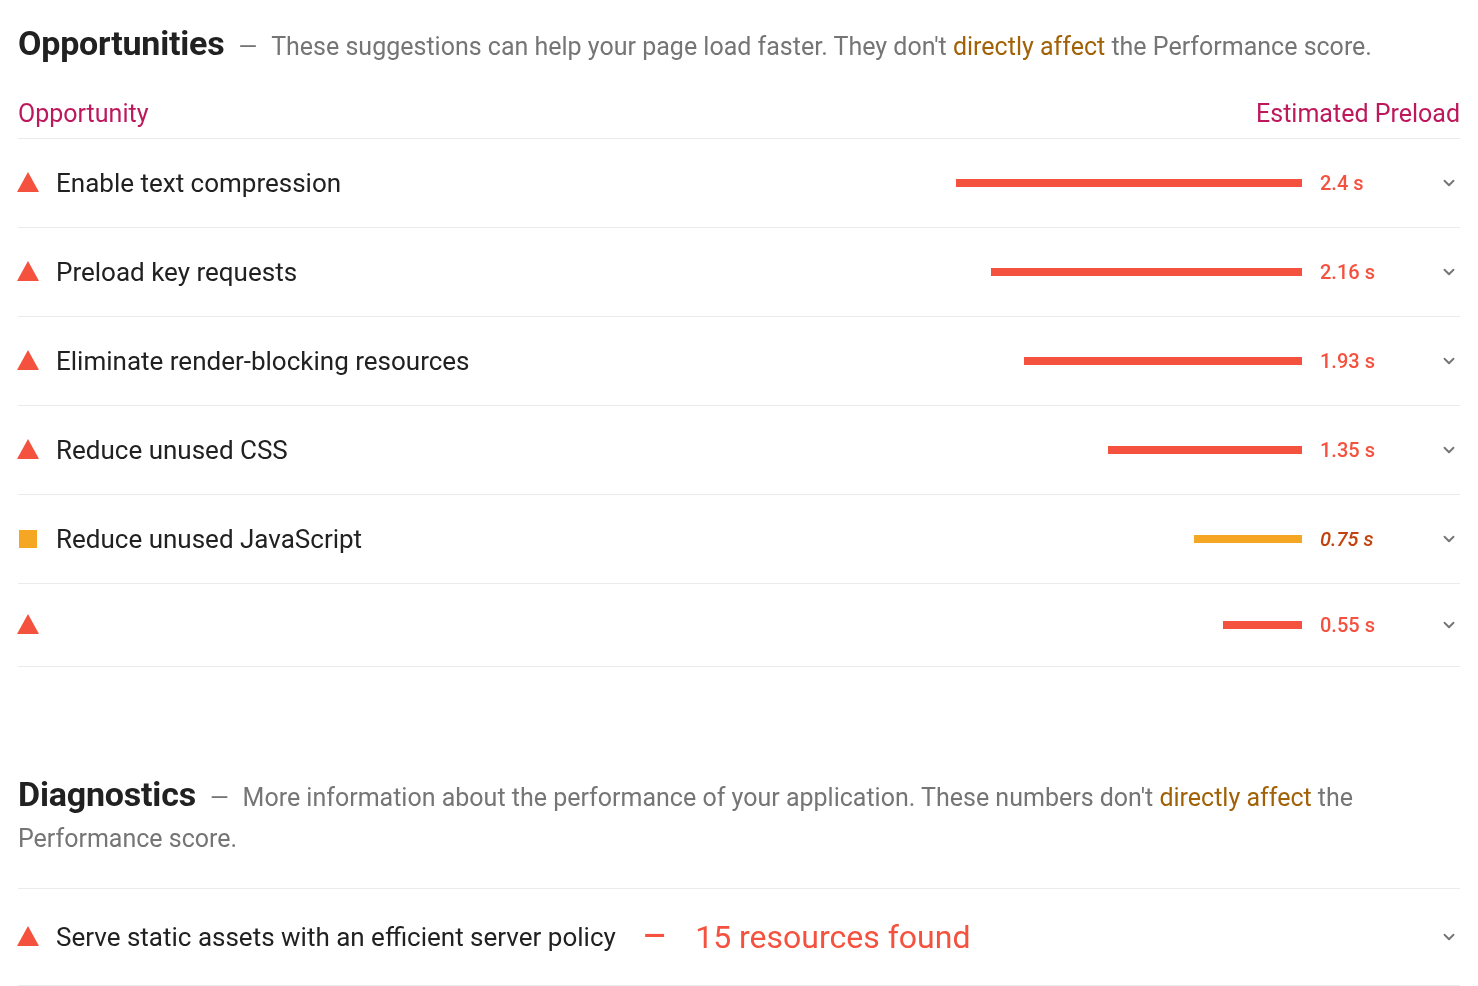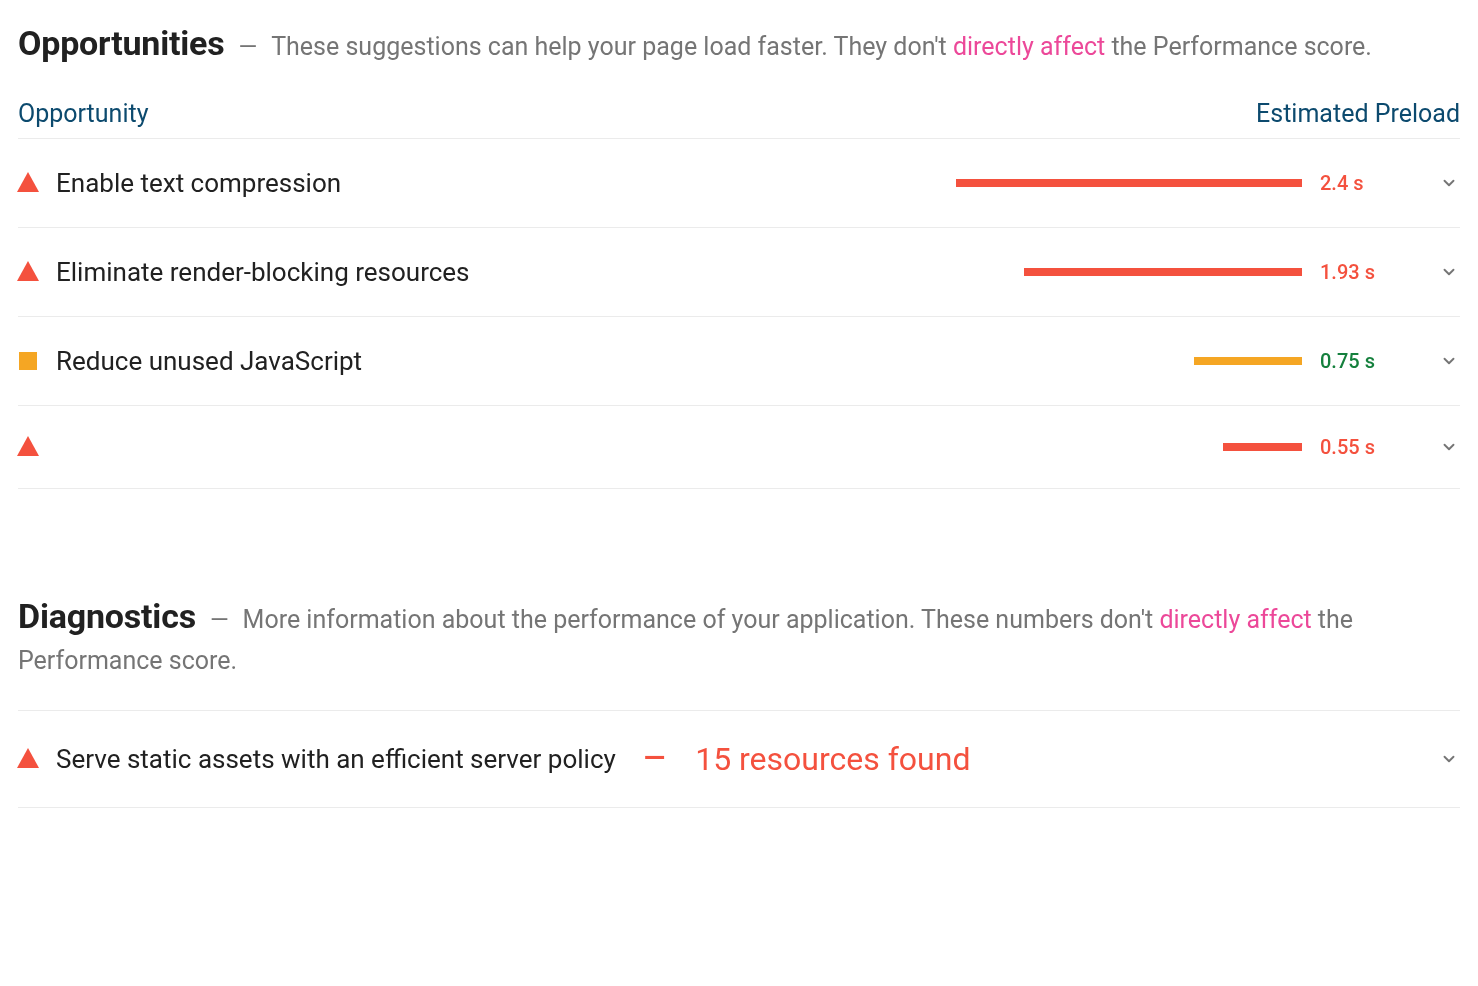--- a/index.html
+++ b/index.html
@@ -24,29 +24,29 @@
   }
   .dash {
     color: #757575;
     margin: 0 8px;
   }
   .section-desc {
     color: #757575;
     font-size: 25px;
   }
   .link {
-    color: #ec4899;
+    color: #a16207;
     text-decoration: none;
     cursor: pointer;
   }
   .table-header {
     display: flex;
     justify-content: space-between;
     align-items: baseline;
-    color: #0c4a6e;
+    color: #be185d;
     font-size: 25px;
     padding: 0 0 10px 0;
     border-bottom: 1px solid #ebebeb;
   }
   .row {
     display: flex;
     align-items: center;
     padding: 29px 0;
     border-bottom: 1px solid #ebebeb;
     gap: 18px;
@@ -90,21 +90,21 @@
     height: 8px;
   }
   .bar.red { background: #f4513e; }
   .bar.orange { background: #f5a623; }
   .value {
     flex: 0 0 100px;
     font-size: 20px;
     font-weight: 500;
   }
   .value.red { color: #f4513e; }
-  .value.orange { color: #15803d; }
+  .value.orange { color: #c2410c; font-style: italic; }
   .chevron {
     flex: 0 0 22px;
     color: #757575;
     display: inline-flex;
     align-items: center;
     justify-content: center;
   }
   .chevron svg { width: 18px; height: 18px; }
   .diagnostics-section {
     margin-top: 102px;
@@ -153,26 +153,58 @@
       <span class="chevron">
         <svg viewBox="0 0 24 24" fill="none" stroke="#757575" stroke-width="2.5" stroke-linecap="round" stroke-linejoin="round">
           <polyline points="6 9 12 15 18 9"></polyline>
         </svg>
       </span>
     </div>
     <div class="row">
       <span class="status-icon">
         <span class="triangle-red"></span>
       </span>
+      <span class="row-label">Preload key requests</span>
+      <span class="spacer"></span>
+      <span class="bar-wrap">
+        <span class="bar red" style="width: 311px;"></span>
+      </span>
+      <span class="value red">2.16 s</span>
+      <span class="chevron">
+        <svg viewBox="0 0 24 24" fill="none" stroke="#757575" stroke-width="2.5" stroke-linecap="round" stroke-linejoin="round">
+          <polyline points="6 9 12 15 18 9"></polyline>
+        </svg>
+      </span>
+    </div>
+    <div class="row">
+      <span class="status-icon">
+        <span class="triangle-red"></span>
+      </span>
       <span class="row-label">Eliminate render-blocking resources</span>
       <span class="spacer"></span>
       <span class="bar-wrap">
         <span class="bar red" style="width: 278px;"></span>
       </span>
       <span class="value red">1.93 s</span>
+      <span class="chevron">
+        <svg viewBox="0 0 24 24" fill="none" stroke="#757575" stroke-width="2.5" stroke-linecap="round" stroke-linejoin="round">
+          <polyline points="6 9 12 15 18 9"></polyline>
+        </svg>
+      </span>
+    </div>
+    <div class="row">
+      <span class="status-icon">
+        <span class="triangle-red"></span>
+      </span>
+      <span class="row-label">Reduce unused CSS</span>
+      <span class="spacer"></span>
+      <span class="bar-wrap">
+        <span class="bar red" style="width: 194px;"></span>
+      </span>
+      <span class="value red">1.35 s</span>
       <span class="chevron">
         <svg viewBox="0 0 24 24" fill="none" stroke="#757575" stroke-width="2.5" stroke-linecap="round" stroke-linejoin="round">
           <polyline points="6 9 12 15 18 9"></polyline>
         </svg>
       </span>
     </div>
     <div class="row">
       <span class="status-icon">
         <span class="square-orange"></span>
       </span>

